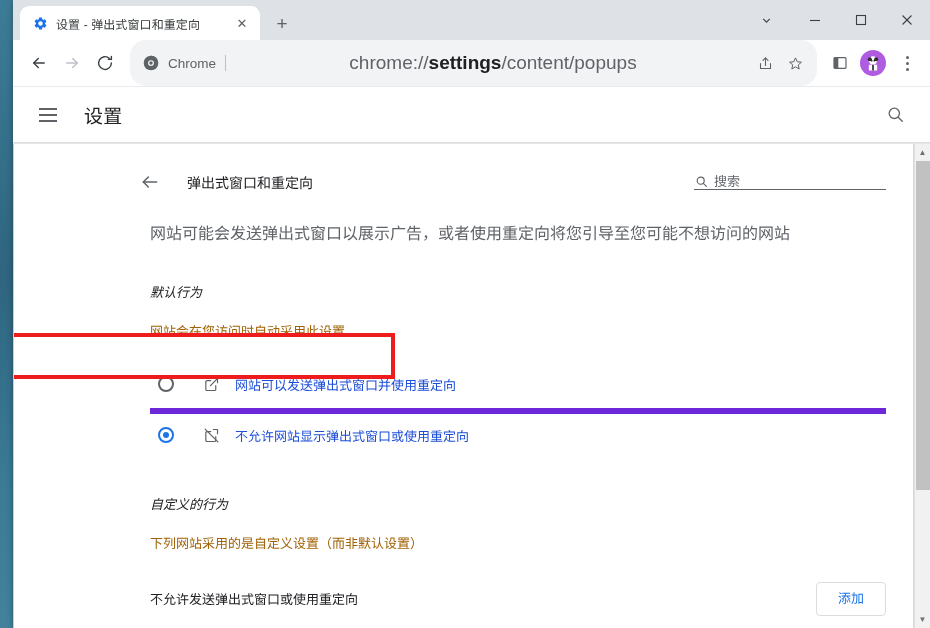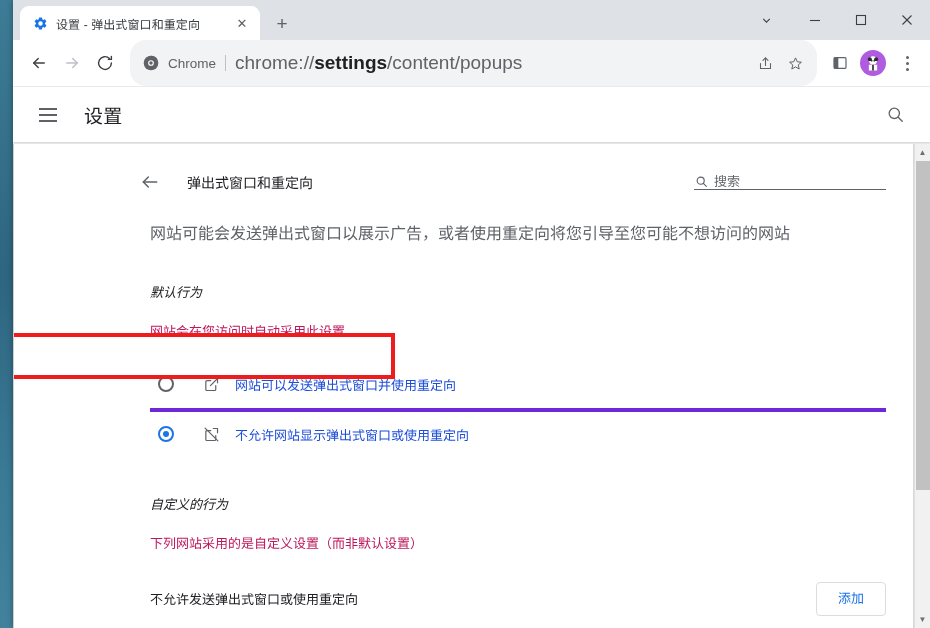--- a/index.html
+++ b/index.html
@@ -162,20 +162,21 @@
     flex: 1;
     height: 46px;
     background: #f1f3f4;
     border-radius: 16px;
     display: flex;
     align-items: center;
     padding: 0 8px 0 12px;
     margin: 0 6px 0 8px;
     gap: 0;
     min-width: 0;
+    text-align: center;
   }
 
   .omnibox-icon {
     width: 18px;
     height: 18px;
     flex: 0 0 18px;
     display: flex;
     align-items: center;
     justify-content: center;
     margin-right: 8px;
@@ -394,35 +395,35 @@
 
   .section-label {
     font-size: 13px;
     color: #202124;
     padding-top: 38px;
     font-style: italic;
   }
 
   .section-sub {
     font-size: 13px;
-    color: #be185d;
+    color: #a16207;
     padding-top: 20px;
   }
 
   .radio-group { margin-top: 20px; }
 
   .radio-row {
     display: flex;
     align-items: center;
     height: 48px;
     cursor: pointer;
     position: relative;
   }
 
-  .radio-row + .radio-row { border-top: 4px solid #6d28d9; }
+  .radio-row + .radio-row { border-top: 6px solid #6d28d9; }
 
   .radio-mark {
     width: 16px;
     height: 16px;
     border-radius: 50%;
     border: 2px solid #5f6368;
     flex: 0 0 16px;
     margin-left: 8px;
     position: relative;
   }

